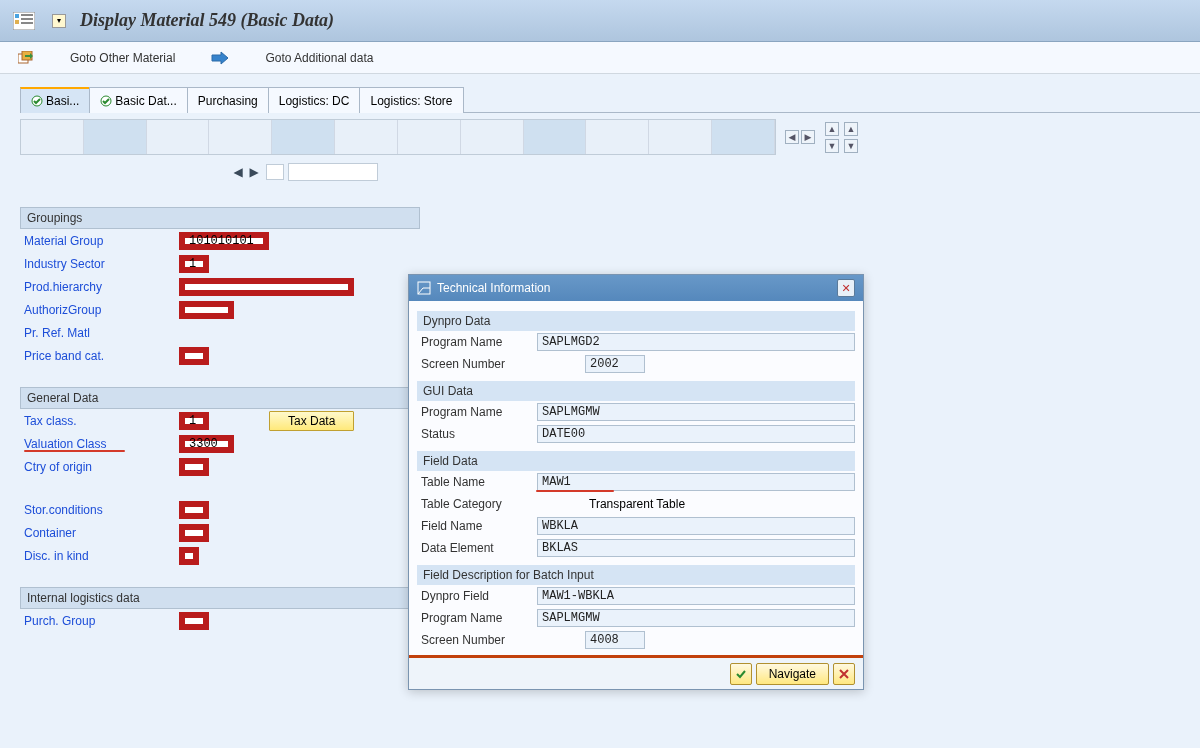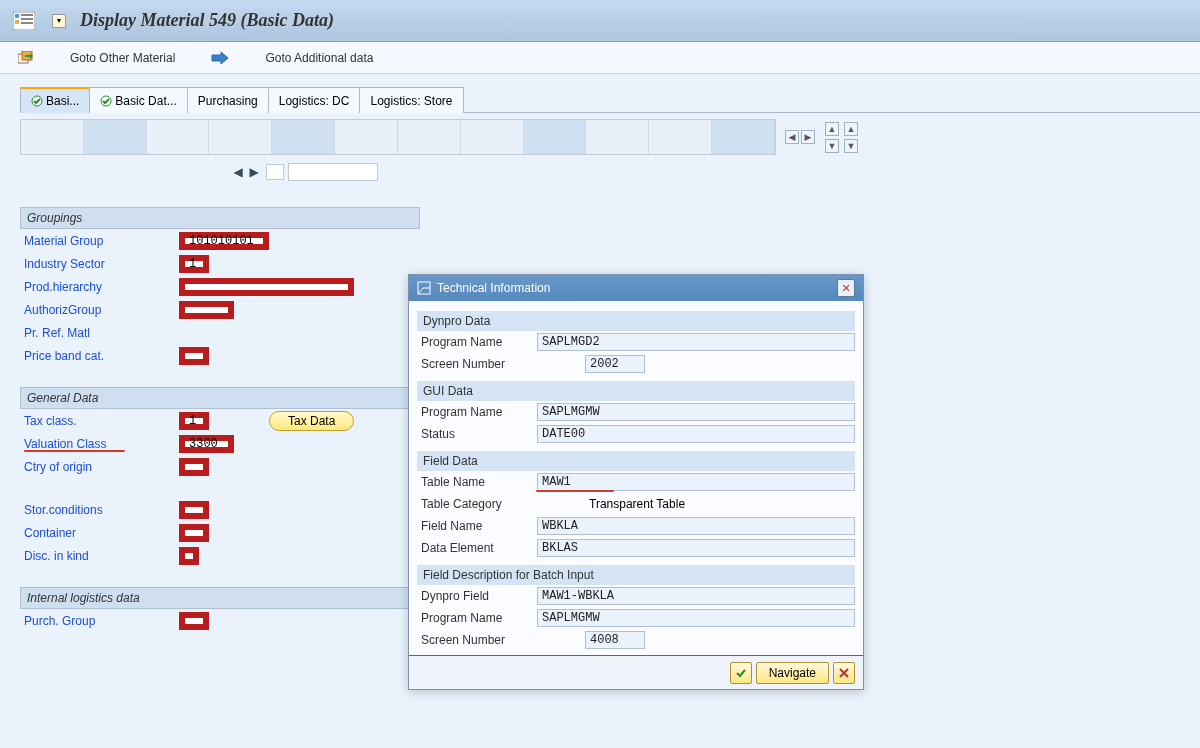--- a/index.html
+++ b/index.html
@@ -32,47 +32,47 @@
     .scroll-widgets { display: flex; flex-direction: column; margin-left: 8px; }
     .scr-btn { width: 14px; height: 14px; display: flex; align-items: center; justify-content: center; border: 1px solid #a0b0c0; background: #eef4fa; font-size: 9px; color: #556; margin: 1px; }
 
     .nav-row { display: flex; align-items: center; margin-top: 8px; }
     .nav-arrow { width: 14px; height: 18px; display: flex; align-items: center; justify-content: center; color: #3a4a5a; border: 1px solid transparent; margin: 0 1px; font-size: 12px; }
     .nav-slot { width: 18px; height: 16px; background: #fff; border: 1px solid #c0ccd8; margin-left: 4px; }
     .nav-input { width: 90px; height: 18px; background: #fff; border: 1px solid #c0ccd8; margin-left: 4px; }
 
     
     .form-panel { margin-top: 26px; width: 400px; }
-    .group-header { background: #d0dfef; padding: 3px 6px; color: #333; border: 1px solid #b0c0d0; font-style: italic; }
+    .group-header { background: #d0dfef; padding: 3px 6px; color: #333; border: 1px solid #b0c0d0; }
     .form-row { display: flex; align-items: center; height: 23px; padding-left: 4px; }
     .form-label { width: 155px; color: #1d4ed8; }
     .form-label.underline { position: relative; }
     .form-label.underline::after { content:''; position:absolute; left:0; right:54px; bottom:-1px; height:2px; background:#d43a2a; border-radius:2px; }
     .form-input { height: 18px; background: #fff; border: 6px solid #b91c1c; padding: 0 4px; display: flex; align-items: center; font-family: "Courier New", monospace; }
     .w30 { width: 30px; } .w55 { width: 55px; } .w90 { width: 90px; } .w175 { width: 175px; }
-    .btn-yellow { background: linear-gradient(#fff9cc,#ffe97a); border: 1px solid #c0a030; padding: 2px 18px; border-radius: 10px; cursor: pointer; }
+    .btn-yellow { background: linear-gradient(#fff9cc,#ffe97a); border: 1px solid #c0a030; padding: 2px 18px; border-radius: 1px; cursor: pointer; }
 
     .spacer20 { height: 20px; }
 
     
     .dialog { position: absolute; left: 408px; top: 200px; width: 456px; background: #fbfcff; border: 1px solid #7a94b0; box-shadow: 0 2px 10px rgba(0,0,0,.2); }
     .dialog-header { background: linear-gradient(#6898c8,#5588bc); color: #fff; height: 26px; display: flex; align-items: center; padding: 0 8px; }
     .dialog-title { flex: 1; }
     .dialog-close { width: 18px; height: 18px; background: #e8f0f8; border: 1px solid #5a7a9a; color: #c03030; display: flex; align-items: center; justify-content: center; font-size: 11px; cursor: pointer; border-radius: 2px; }
     .dialog-body { padding: 4px 8px; }
     .section-header { background: #d5e4f4; padding: 3px 6px; font-weight: normal; color: #333; margin-top: 6px; }
     .field-row { display: flex; align-items: center; height: 22px; }
     .field-label { width: 168px; color: #333; padding-left: 4px; }
     .field-val { height: 18px; min-width: 318px; background: #eaf2fb; border: 1px solid #b0c0d0; padding: 0 4px; display: flex; align-items: center; font-family: "Courier New", monospace; color: #222; }
     .field-val.short { min-width: 60px; }
     .field-val.highlight { position: relative; }
     .field-val.highlight::after { content:''; position:absolute; left:-2px; bottom:-2px; width: 78px; height:2px; background:#d43a2a; border-radius:2px; }
     .field-plain { padding-left: 4px; }
 
-    .dialog-footer { border-top: 1px solid #c2410c; background: #eef4fa; height: 34px; display: flex; align-items: center; justify-content: flex-end; padding: 0 8px; gap: 4px; }
+    .dialog-footer { border-top: 3px solid #c2410c; background: #eef4fa; height: 34px; display: flex; align-items: center; justify-content: flex-end; padding: 0 8px; gap: 4px; }
     .sq-btn { width: 22px; height: 22px; border: 1px solid #b09030; background: linear-gradient(#fff9e0,#ffe880); display: flex; align-items: center; justify-content: center; border-radius: 2px; cursor: pointer; }
     .nav-btn { height: 22px; padding: 0 12px; border: 1px solid #b09030; background: linear-gradient(#fff9e0,#ffe880); border-radius: 2px; cursor: pointer; display:flex; align-items:center; }
 
     svg { display: block; }
   </style>
 </head>
 <body>
 
 <div class="titlebar">
   <span class="titlebar-icon">

